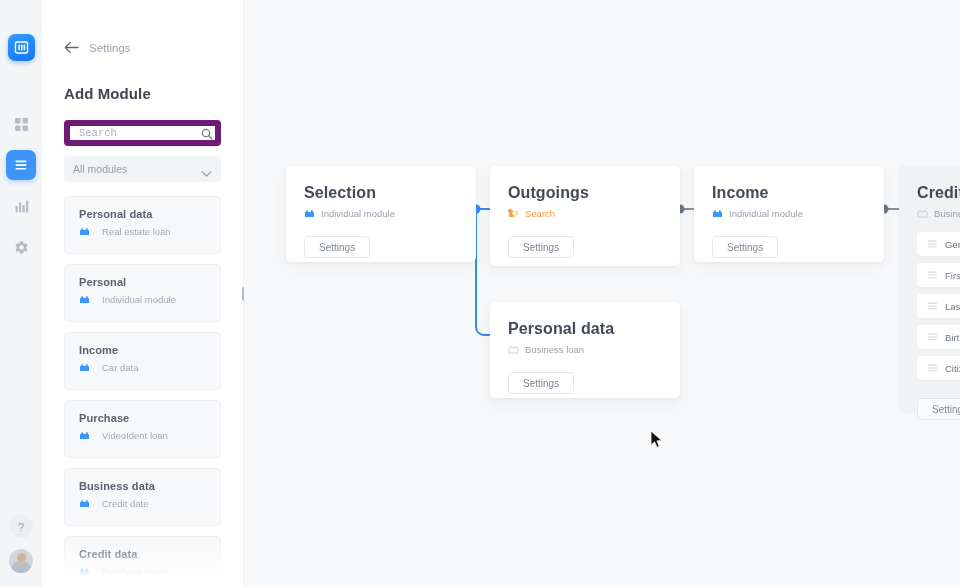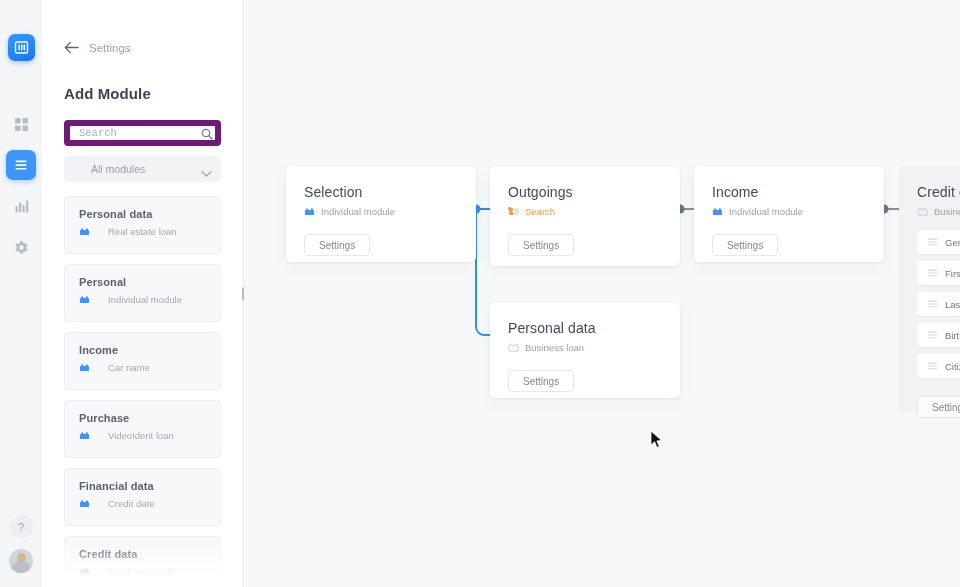--- a/index.html
+++ b/index.html
@@ -60,49 +60,49 @@
     width: 100%; height: 26px; border: 6px solid #701a75; border-radius: 4px;
     background: #fff; font-size: 10.5px; color: #555b66; padding: 0 26px 0 9px;
     font-family: Liberation Mono, monospace; outline: none;
   }
   .search-box::placeholder { color: #a8aeb8; }
   .search-icon { position: absolute; right: 8px; top: 6px; color: #737a85; }
 
   .select-wrap { margin: 10px 22px 0 22px; position: relative; }
   .select-box {
     width: 100%; height: 26px; border-radius: 4px; background: #f1f3f5;
-    display: flex; align-items: center; padding: 0 27px;
+    display: flex; align-items: center; padding: 0 9px;
     font-size: 10.5px; color: #979ea9;
   }
   .chevron { position: absolute; right: 9px; top: 8px; color: #9aa2ae; }
 
   .mod-list { margin: 14px 22px 0 22px; display: flex; flex-direction: column; gap: 10px; }
   .mod-card {
     background: #f7f8fa; border: 1px solid #eef0f3; border-radius: 4px;
     padding: 11px 12px 12px 14px; height: 58px;
   }
   .mod-title { font-size: 11px; color: #5b6170; font-weight: 600; letter-spacing: .1px; }
-  .mod-sub { display: flex; align-items: center; gap: 18px; margin-top: 6px; font-size: 9.5px; color: #a3aab4; }
+  .mod-sub { display: flex; align-items: center; gap: 12px; margin-top: 6px; font-size: 9.5px; color: #a3aab4; }
   .brick { width: 11px; height: 9px; flex: 0 0 11px; }
   .list-fade { position: absolute; left: 0; right: 0; bottom: 0; height: 46px;
     background: linear-gradient(to bottom, rgba(255,255,255,0), #fff 78%); pointer-events: none; }
 
   .drag-handle {
     position: absolute; right: -3px; top: 287px; width: 4px; height: 14px;
     border-radius: 2px; background: #b4bcc6;
   }
 
   
   .canvas { position: relative; flex: 1 1 auto; height: 587px; background: #f7f8f9; overflow: hidden; }
 
   .node {
     position: absolute; background: #fff; border-radius: 5px;
     box-shadow: 0 1px 3px rgba(40,50,70,.07), 0 5px 16px rgba(40,50,70,.045);
   }
-  .node-title { font-size: 14px; color: #434a57; font-weight: 400; letter-spacing: .1px; }
+  .node-title { font-size: 16px; color: #434a57; font-weight: 700; letter-spacing: .1px; }
   .node-sub { display: flex; align-items: center; gap: 6px; margin-top: 6px; font-size: 9.5px; color: #9ba2ad; }
   .node-sub.orange { color: #f59b42; }
   .settings-btn {
     margin-top: 17px; display: inline-flex; align-items: center; justify-content: center;
     height: 22px; padding: 0 14px; border: 1px solid #e6e8ec; border-radius: 4px;
     background: #fff; font-size: 10px; color: #808894; font-family: inherit;
   }
   .node-inner { padding: 18px 0 0 18px; }
 
   
@@ -225,34 +225,34 @@
           </svg>
           <span>Individual module</span>
         </div>
       </div>
       <div class="mod-card">
         <div class="mod-title">Income</div>
         <div class="mod-sub">
           <svg class="brick" viewBox="0 0 12 10" aria-hidden="true">
             <path d="M1 4.2a1 1 0 0 1 1-1h.2V2.4a1.1 1.1 0 0 1 2.2 0v.8h3.2V2.4a1.1 1.1 0 0 1 2.2 0v.8H10a1 1 0 0 1 1 1V9H1Z" fill="#3d96f7"></path>
           </svg>
-          <span>Car name</span>
+          <span>Car data</span>
         </div>
       </div>
       <div class="mod-card">
         <div class="mod-title">Purchase</div>
         <div class="mod-sub">
           <svg class="brick" viewBox="0 0 12 10" aria-hidden="true">
             <path d="M1 4.2a1 1 0 0 1 1-1h.2V2.4a1.1 1.1 0 0 1 2.2 0v.8h3.2V2.4a1.1 1.1 0 0 1 2.2 0v.8H10a1 1 0 0 1 1 1V9H1Z" fill="#3d96f7"></path>
           </svg>
           <span>VideoIdent loan</span>
         </div>
       </div>
       <div class="mod-card">
-        <div class="mod-title">Financial data</div>
+        <div class="mod-title">Business data</div>
         <div class="mod-sub">
           <svg class="brick" viewBox="0 0 12 10" aria-hidden="true">
             <path d="M1 4.2a1 1 0 0 1 1-1h.2V2.4a1.1 1.1 0 0 1 2.2 0v.8h3.2V2.4a1.1 1.1 0 0 1 2.2 0v.8H10a1 1 0 0 1 1 1V9H1Z" fill="#3d96f7"></path>
           </svg>
           <span>Credit date</span>
         </div>
       </div>
       <div class="mod-card">
         <div class="mod-title">Credit data</div>
         <div class="mod-sub">

